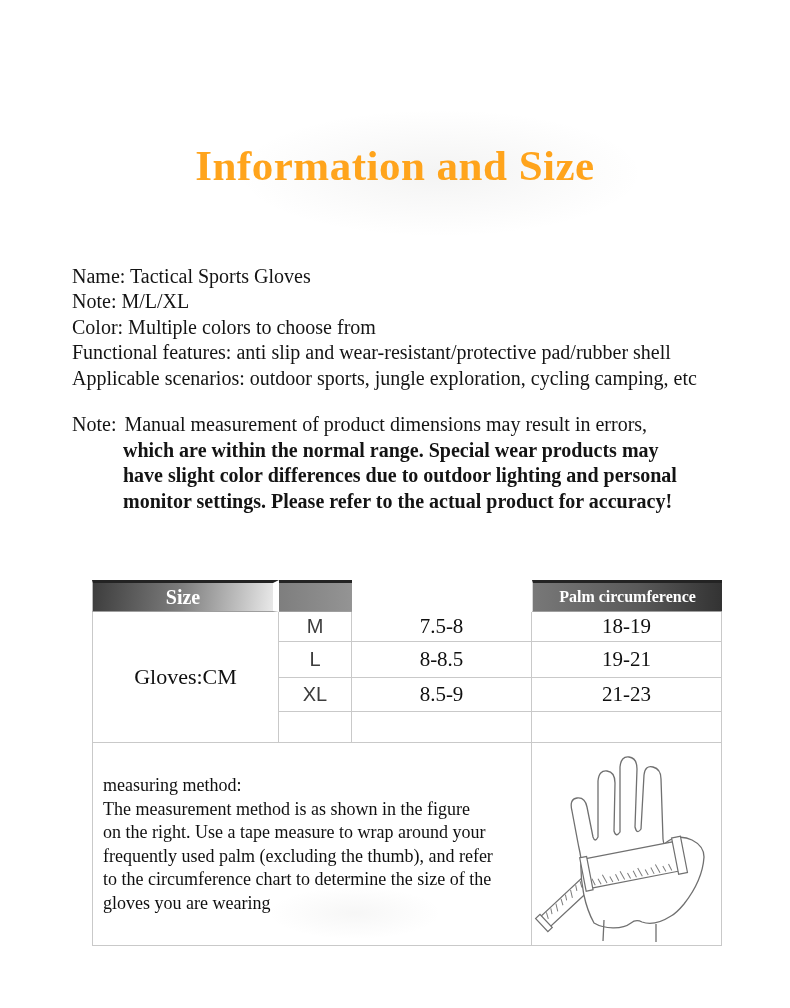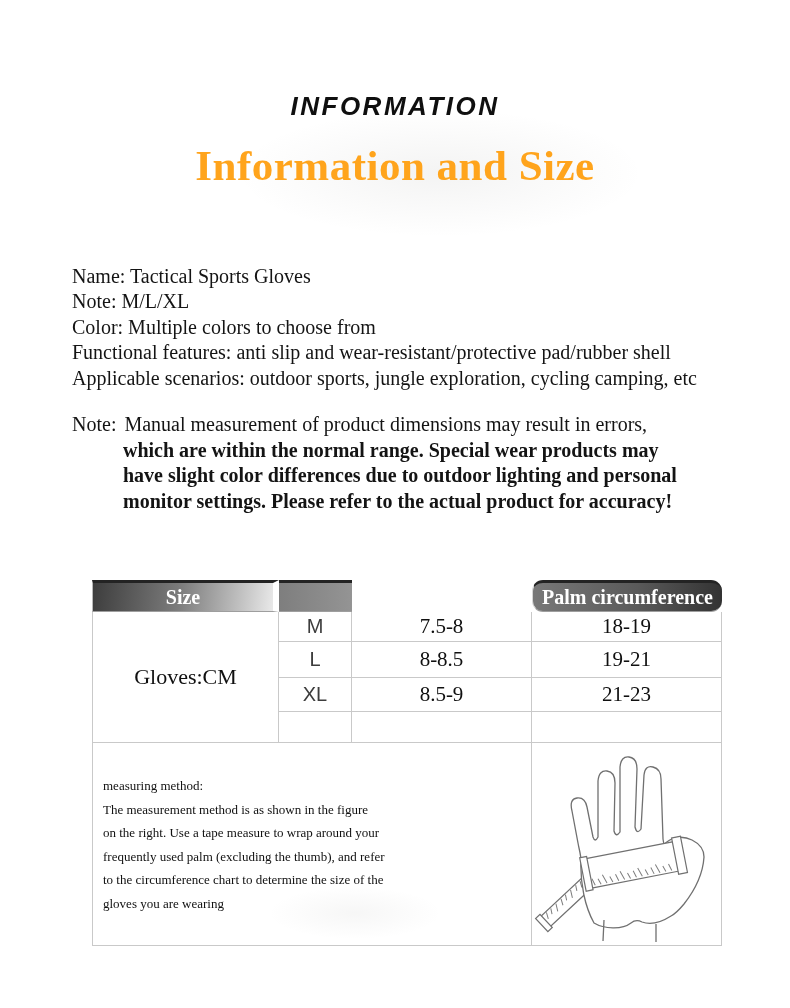--- a/index.html
+++ b/index.html
@@ -41,43 +41,42 @@
     border-top:3px solid #232323;border-bottom:1px solid #9e9e9e;border-right:none;
     color:#fff;font-weight:700;font-size:20px;
   }
   .th-size{
     grid-area:1/1/2/2;
     background:linear-gradient(97deg,#3d3d3d 0%,#7c7c7c 48%,#c2c2c2 82%,#e9e9e9 100%);
     border-left:1px solid #b9b9b9;border-right:6px solid #fff;
   }
   .th-c2{grid-area:1/2/2/3;background:linear-gradient(to right,#7e7e7e,#949494);}
   .th-c3{grid-area:1/3/2/4;background:linear-gradient(to right,#979797,#a4a4a4 45%,#8f8f8f);border-left:1px solid #d6d6d6;}
-  .th-c4{grid-area:1/4/2/5;background:linear-gradient(to right,#787878,#5a5a5a 55%,#333333);border-left:1px solid #d6d6d6;font-size:20px;border-radius:11px;}
+  .th-c4{grid-area:1/4/2/5;background:linear-gradient(to right,#787878,#5a5a5a 55%,#333333);border-left:1px solid #d6d6d6;font-size:16px;}
   .unit-cell{grid-area:2/1/6/2;border-left:1px solid #c9c9c9;font-size:22px;color:#101010;}
   .letter{font-family:"Liberation Sans","DejaVu Sans",sans-serif;font-size:20px;color:#3d3d3d;}
   .num{font-size:21px;color:#101010;}
   .r1a{grid-area:2/2/3/3}.r1b{grid-area:2/3/3/4}.r1c{grid-area:2/4/3/5}
   .r2a{grid-area:3/2/4/3}.r2b{grid-area:3/3/4/4}.r2c{grid-area:3/4/4/5}
   .r3a{grid-area:4/2/5/3}.r3b{grid-area:4/3/5/4}.r3c{grid-area:4/4/5/5}
   .e1{grid-area:5/2/6/3}.e2{grid-area:5/3/6/4}.e3{grid-area:5/4/6/5}
   .measure-cell{
     grid-area:6/1/7/4;border-left:1px solid #c9c9c9;
-    display:block;padding:31px 26px 0 10px;font-size:13px;line-height:23.5px;color:#101010;
+    display:block;padding:31px 26px 0 10px;font-size:18px;line-height:23.5px;color:#101010;
   }
   .hand-cell{grid-area:6/4/7/5;padding:0;overflow:hidden;}
 </style>
 </head>
 <body>
 
 <div class="page">
 
   <div class="wash wash-title"></div>
   <div class="wash wash-bottom"></div>
 
-  <div class="kicker">INFORMATION</div>
   <h1 class="title" style="color: rgb(255, 164, 28);">Information and Size</h1>
 
   <div class="info">
     <div class="info-line">Name: Tactical Sports Gloves</div>
     <div class="info-line">Note: M/L/XL</div>
     <div class="info-line">Color: Multiple colors to choose from</div>
     <div class="info-line">Functional features: anti slip and wear-resistant/protective pad/rubber shell</div>
     <div class="info-line">Applicable scenarios: outdoor sports, jungle exploration, cycling camping, etc</div>
   </div>
 

